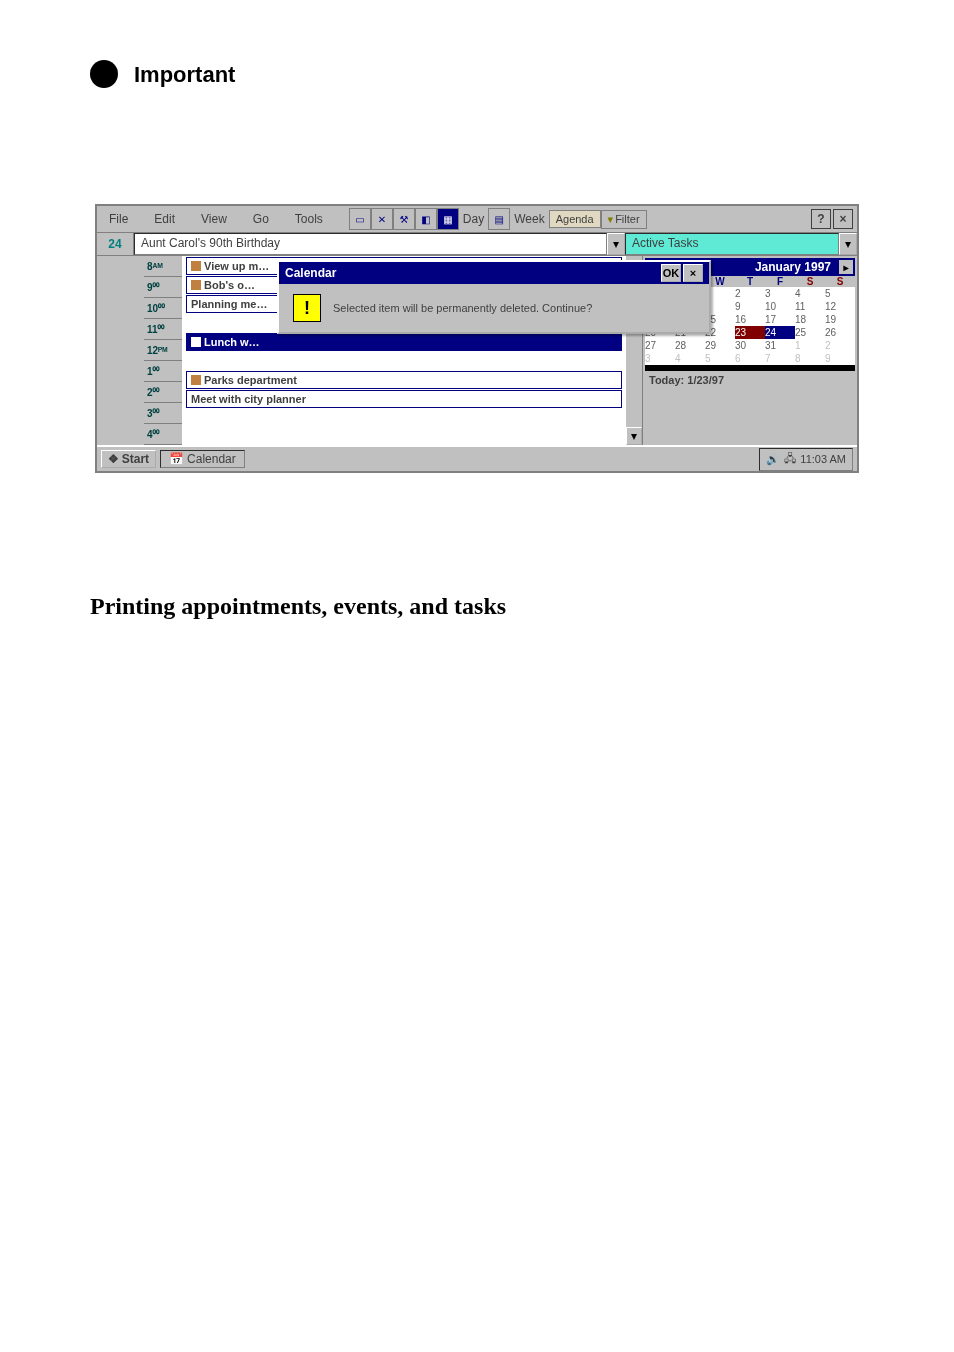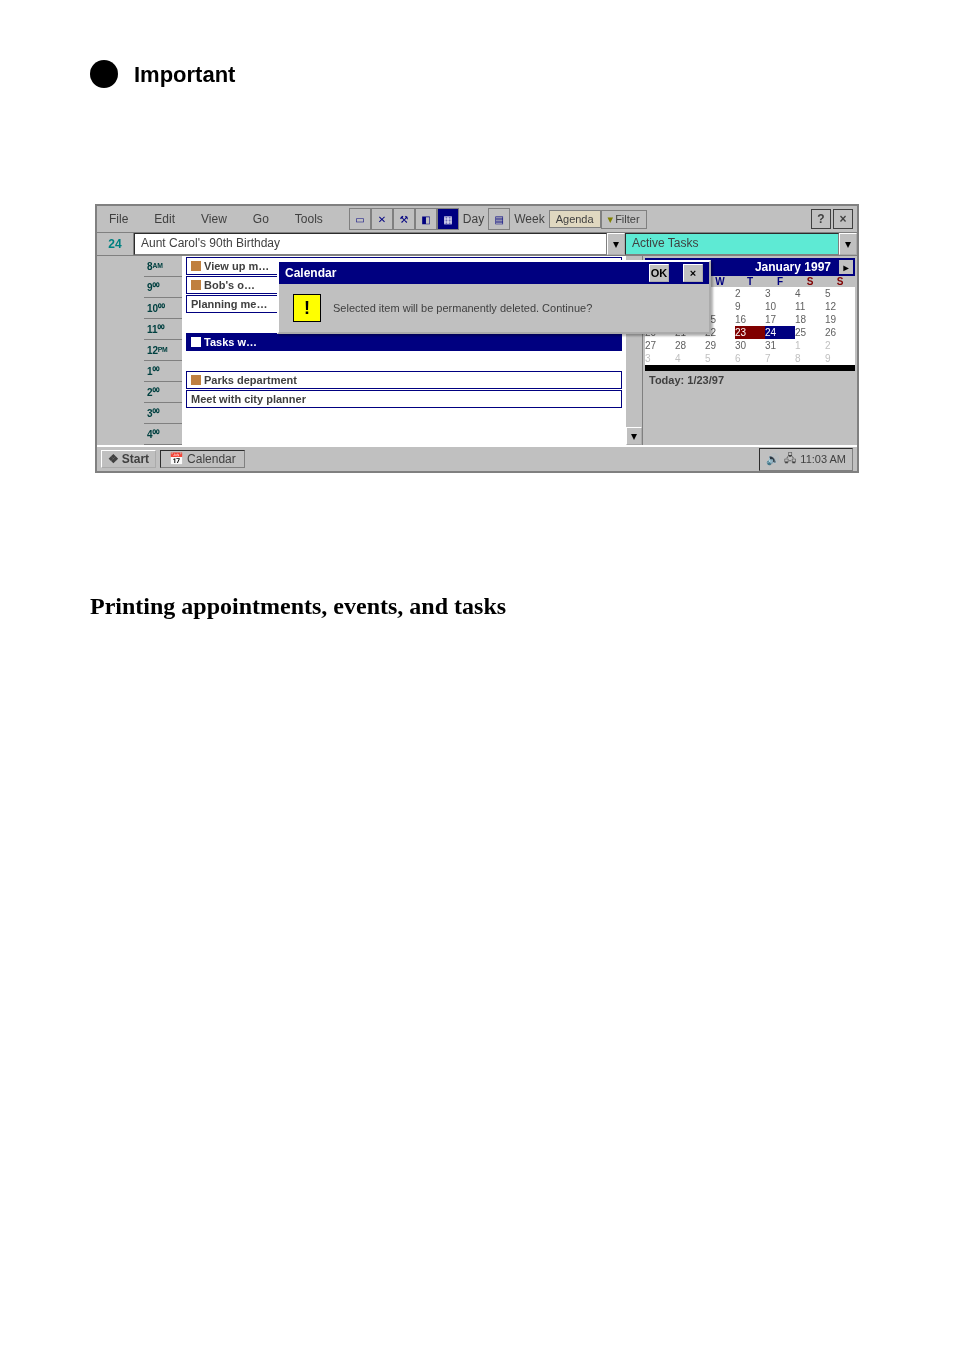--- a/index.html
+++ b/index.html
@@ -243,21 +243,21 @@
     box-shadow: 2px 2px 2px rgba(0,0,0,.3);
     z-index: 10;
   }
   .dlg-title {
     background: #000080;
     color: #fff;
     font-weight: bold;
     padding: 2px 6px;
     display:flex;justify-content:space-between;align-items:center;
   }
-  .dlg-title .rbtns{display:flex;gap:14px;}
+  .dlg-title .rbtns{display:flex;gap:2px;}
   .dlg-title .rbtn{
     width:18px;height:16px;background:#c0c0c0;color:#000;font-weight:bold;font-size:11px;display:flex;align-items:center;justify-content:center;border:1px outset #fff;
   }
   .dlg-body {
     display: flex;
     align-items: center;
     gap: 12px;
     padding: 10px 14px;
   }
   .warn {
@@ -386,21 +386,21 @@
           <div class="appt">
               <span class="mini-icon"></span>
               <span>Bob's o…</span>
             </div>
           <div class="appt">
               <span>Planning me…</span>
             </div>
           <div style="height:18px;"></div>
           <div class="appt sel">
               <span class="mini-icon" style="background:#fff;"></span>
-              <span>Tasks w…</span>
+              <span>Lunch w…</span>
             </div>
           <div style="height:18px;"></div>
           <div class="appt">
               <span class="mini-icon"></span>
               <span>Parks department</span>
             </div>
           <div class="appt">
               <span>Meet with city planner</span>
             </div>
 

